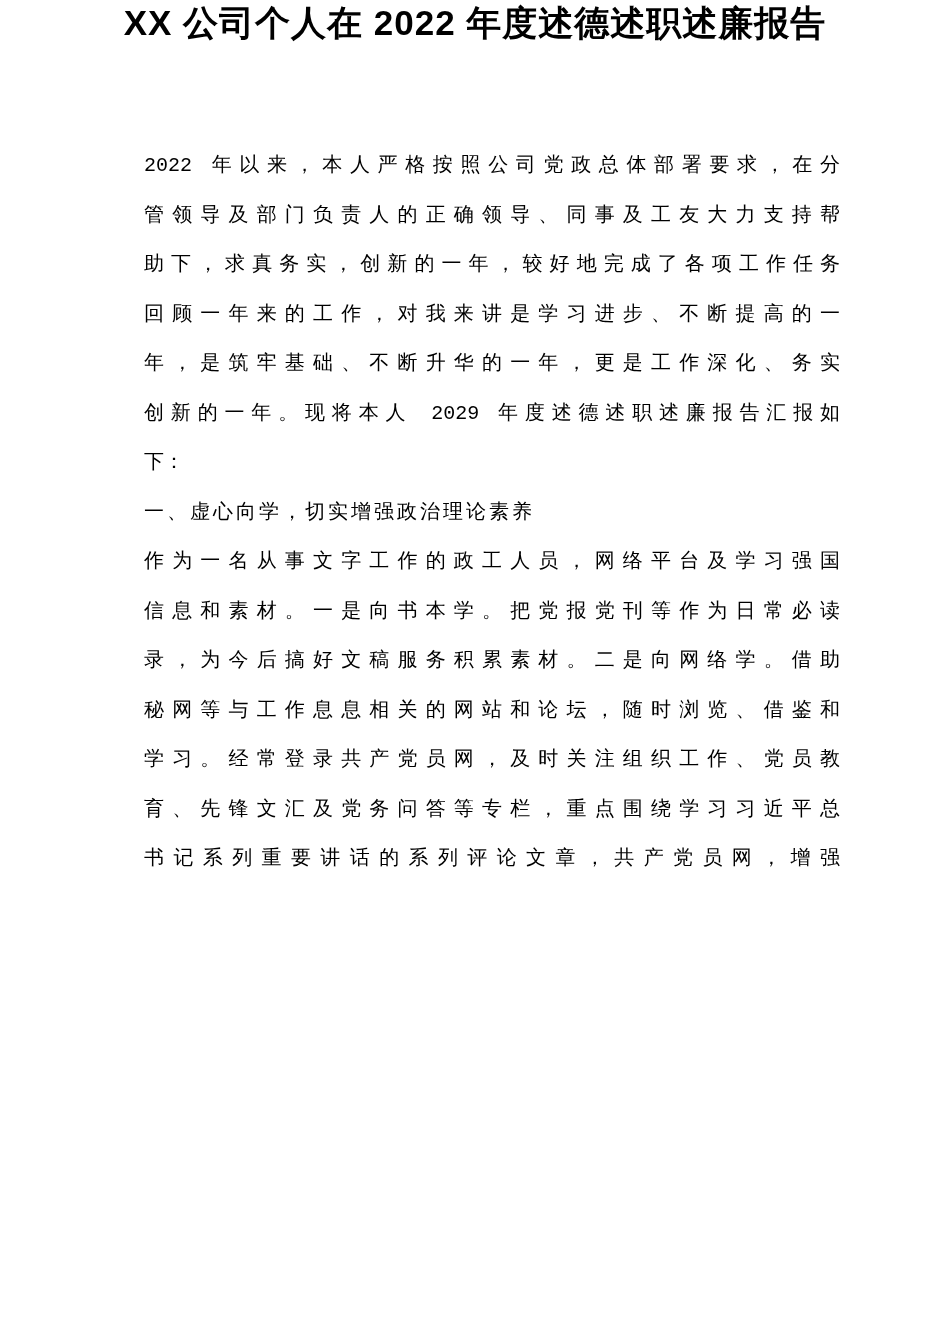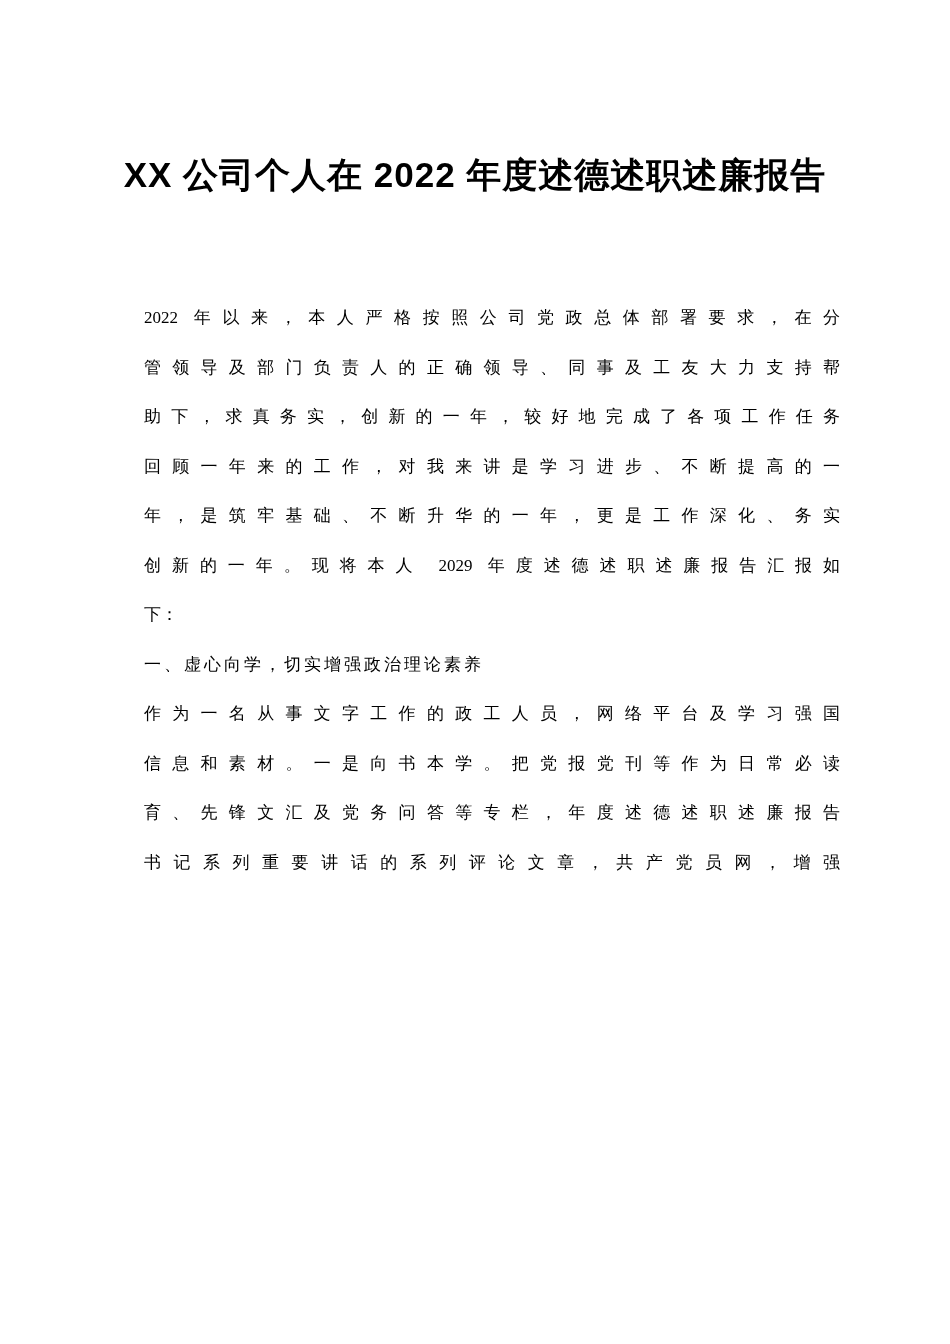--- a/index.html
+++ b/index.html
@@ -10,36 +10,36 @@
   .sheet {
     position: relative;
     width: 950px;
     height: 1344px;
     background: #ffffff;
     overflow: hidden;
     font-family: "Liberation Serif", "DejaVu Serif", serif;
     color: #000000;
   }
   .doc-title {
-    padding-top: 152px;
     font-size: 35px;
     line-height: 46px;
     font-weight: bold;
     text-align: center;
     letter-spacing: 1px;
     font-family: "Liberation Sans", "DejaVu Sans", sans-serif;
     color: #000000;
     white-space: nowrap;
   }
   .doc-body {
     margin-top: 95px;
     margin-left: 144px;
     width: 696px;
-    font-size: 17px;
+    font-size: 20px;
     color: #000000;
+    font-family: Liberation Mono, monospace;
   }
   .text-line {
     height: 49.5px;
     line-height: 49.5px;
     white-space: nowrap;
     text-align: left;
   }
   .text-line.fill {
     white-space: normal;
     text-align: justify;
@@ -59,16 +59,19 @@
       <div class="text-line fill">2022 年以来，本人严格按照公司党政总体部署要求，在分</div>
       <div class="text-line fill">管领导及部门负责人的正确领导、同事及工友大力支持帮</div>
       <div class="text-line fill">助下，求真务实，创新的一年，较好地完成了各项工作任务</div>
       <div class="text-line fill">回顾一年来的工作，对我来讲是学习进步、不断提高的一</div>
       <div class="text-line fill">年，是筑牢基础、不断升华的一年，更是工作深化、务实</div>
       <div class="text-line fill">创新的一年。现将本人 2029 年度述德述职述廉报告汇报如</div>
       <div class="text-line">下：</div>
       <div class="text-line heading">一、虚心向学，切实增强政治理论素养</div>
       <div class="text-line fill">作为一名从事文字工作的政工人员，网络平台及学习强国</div>
       <div class="text-line fill">信息和素材。一是向书本学。把党报党刊等作为日常必读</div>
-      <div class="text-line fill">育、先锋文汇及党务问答等专栏，年度述德述职述廉报告</div>
+      <div class="text-line fill">录，为今后搞好文稿服务积累素材。二是向网络学。借助</div>
+      <div class="text-line fill">秘网等与工作息息相关的网站和论坛，随时浏览、借鉴和</div>
+      <div class="text-line fill">学习。经常登录共产党员网，及时关注组织工作、党员教</div>
+      <div class="text-line fill">育、先锋文汇及党务问答等专栏，重点围绕学习习近平总</div>
       <div class="text-line fill">书记系列重要讲话的系列评论文章，共产党员网，增强</div>
     </div>
 </div>
 
 </body></html>

